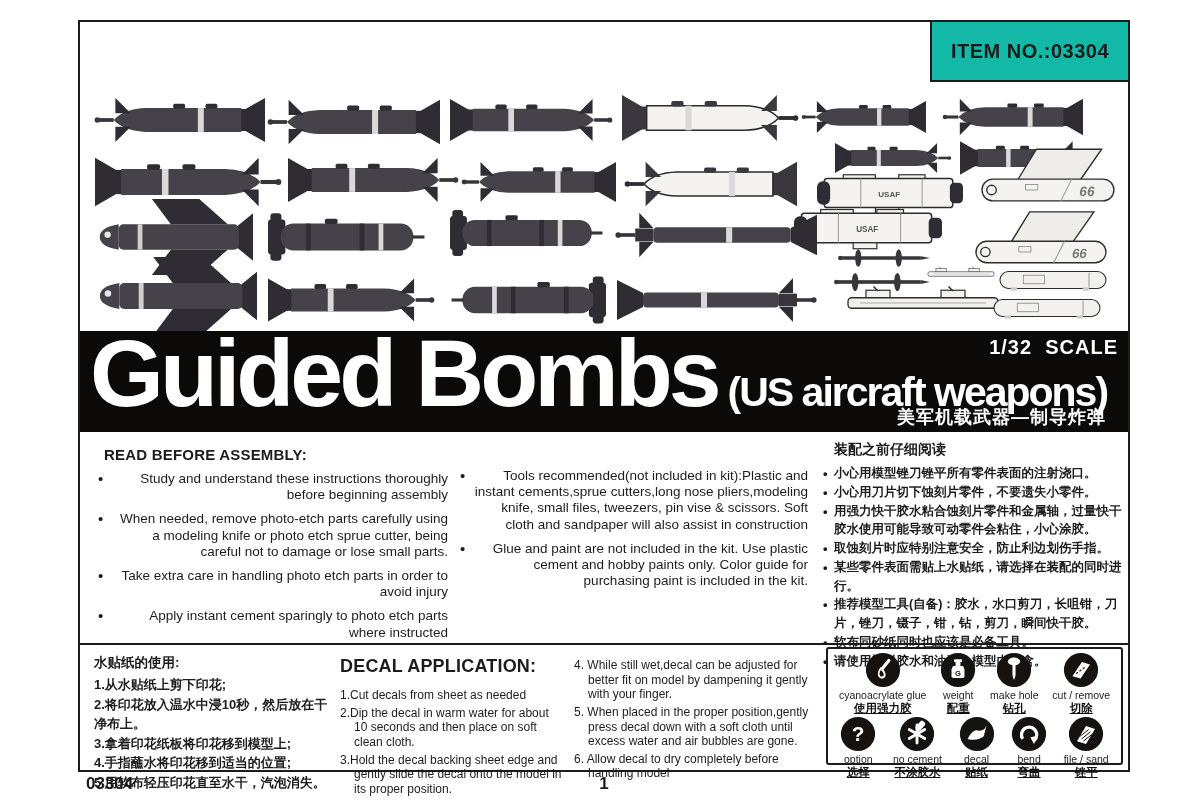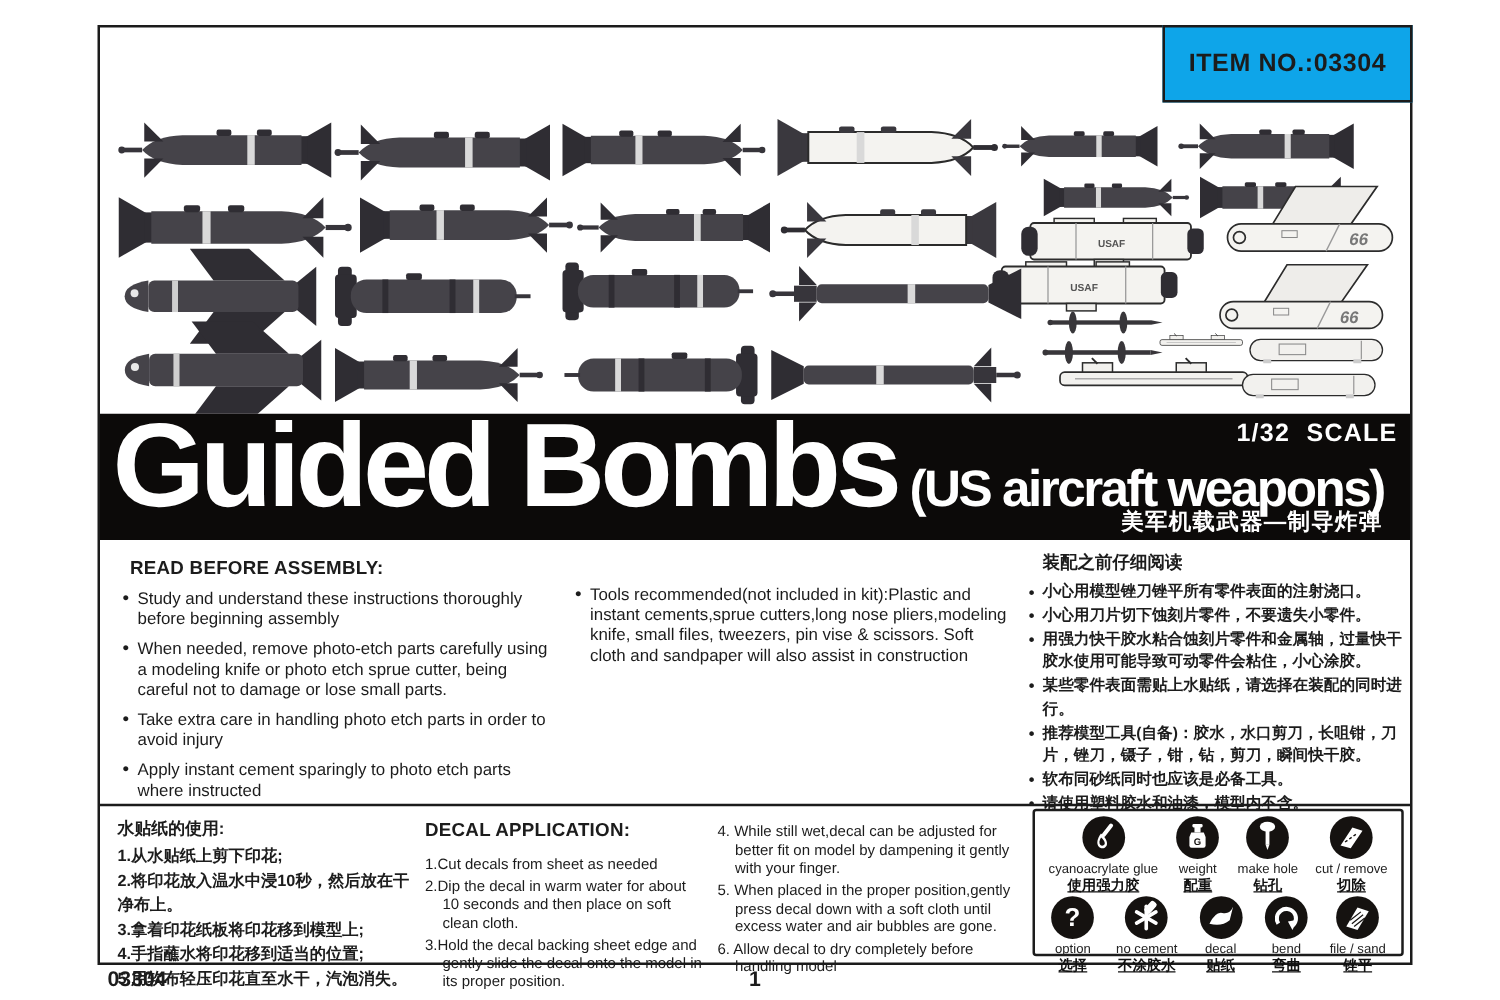--- a/index.html
+++ b/index.html
@@ -1,46 +1,46 @@
 <!DOCTYPE html>
 <html><head>
 <meta charset="utf-8">
 <style>
   html,body{margin:0;padding:0;background:#ffffff;}
   body{width:1200px;height:800px;position:relative;font-family:"Liberation Sans",sans-serif;color:#1c1c1c;overflow:hidden;}
   .main-box{position:absolute;left:78px;top:20px;width:1048px;height:748px;border:2px solid #1b1b1b;background:#fff;}
-  .item-box{position:absolute;top:-2px;right:-2px;width:196px;height:58px;border:2px solid #1b1b1b;background:#0ea5e9;display:flex;align-items:center;justify-content:center;font-size:20px;font-weight:bold;letter-spacing:.5px;}
+  .item-box{position:absolute;top:-2px;right:-2px;width:196px;height:58px;border:2px solid #1b1b1b;background:#14b8a6;display:flex;align-items:center;justify-content:center;font-size:20px;font-weight:bold;letter-spacing:.5px;}
   .weapons-svg{position:absolute;left:0;top:0;width:1048px;height:309px;}
   .title-band{position:absolute;left:0;top:309px;width:100%;height:101px;background:#0c0a09;color:#fff;}
   .title-line{position:absolute;left:10px;bottom:16px;white-space:nowrap;line-height:.9;}
   .t-main{font-size:95px;font-weight:bold;letter-spacing:-4px;}
   .t-sub{font-size:41px;font-weight:bold;letter-spacing:-2px;margin-left:10px;}
   .t-scale{position:absolute;top:5px;right:10px;font-size:20px;font-weight:bold;white-space:pre;letter-spacing:1px;}
   .t-cn{position:absolute;bottom:3px;right:22px;font-size:18px;font-weight:bold;letter-spacing:1px;}
   .info-section{position:absolute;left:0;top:410px;width:100%;height:213px;display:flex;border-bottom:2px solid #1b1b1b;box-sizing:border-box;}
   .col{box-sizing:border-box;}
   .col-en1{width:372px;padding:14px 4px 0 14px;}
   .col-en2{width:360px;padding:36px 4px 0 4px;}
   .col-cn{flex:1;padding:9px 6px 0 8px;}
   .rb-heading{font-size:15px;font-weight:600;padding-left:10px;margin-bottom:8px;letter-spacing:.2px;}
-  ul.blist{list-style:none;margin:0;padding:0 0 0 16px;}
+  ul.blist{list-style:none;margin:0;padding:0 0 0 16px;text-align:right;}
   ul.blist li{position:relative;font-size:13.5px;line-height:1.2;margin-bottom:8px;}
   ul.blist li::before{content:"•";position:absolute;left:-12px;top:-1px;font-size:15px;}
   .cn-heading{font-size:14px;font-weight:bold;padding-left:14px;margin-bottom:5px;}
   ul.cnlist{list-style:none;margin:0;padding:0 0 0 14px;}
   ul.cnlist li{position:relative;font-size:12.5px;font-weight:600;line-height:1.5;}
   ul.cnlist li::before{content:"•";position:absolute;left:-11px;top:0;font-size:13px;}
   .decal-section{position:absolute;left:0;top:623px;width:100%;height:125px;display:flex;box-sizing:border-box;}
   .d-col{box-sizing:border-box;}
   .d-cn{width:252px;padding:9px 2px 0 14px;}
   .d-cn-heading{font-size:13.5px;font-weight:bold;margin-bottom:3px;}
   .d-cn .step{font-size:13px;font-weight:600;line-height:1.5;}
   .d-en1{width:240px;padding:11px 8px 0 8px;}
   .d-en2{width:252px;padding:13px 8px 0 2px;}
-  .d-heading{font-size:15px;font-weight:600;margin-bottom:11px;letter-spacing:.2px;}
+  .d-heading{font-size:18px;font-weight:600;margin-bottom:11px;letter-spacing:.2px;}
   .d-en1 .step,.d-en2 .step{font-size:12px;line-height:1.22;margin-bottom:3px;padding-left:14px;text-indent:-14px;}
   .legend-box{flex:1;margin:2px 5px 5px 2px;border:2px solid #1c1c1c;border-radius:3px;padding:3px 4px 2px 4px;display:flex;flex-direction:column;justify-content:space-between;}
   .legend-row{display:flex;justify-content:space-around;align-items:flex-start;}
   .legend-item{display:flex;flex-direction:column;align-items:center;}
   .legend-icon{width:36px;height:36px;display:block;}
   .legend-icon svg{width:36px;height:36px;display:block;}
   .l-en{font-size:10.5px;margin-top:1px;white-space:nowrap;color:#222;}
   .l-cn{font-size:11.5px;font-weight:bold;white-space:nowrap;color:#111;text-decoration:underline;}
   .footer{position:absolute;left:78px;top:772px;width:1052px;height:26px;}
   .f-item{position:absolute;left:8px;top:2px;font-size:17px;font-weight:bold;}
@@ -378,28 +378,30 @@
       <ul class="blist">
           <li class="">Study and understand these instructions thoroughly before beginning assembly</li>
           <li class="">When needed, remove photo-etch parts carefully using a modeling knife or photo etch sprue cutter, being careful not to damage or lose small parts.</li>
           <li class="">Take extra care in handling photo etch parts in order to avoid injury</li>
           <li class="">Apply instant cement sparingly to photo etch parts where instructed</li>
         </ul>
     </div>
     <div class="col col-en2">
       <ul class="blist">
           <li class="">Tools recommended(not included in kit):Plastic and instant cements,sprue cutters,long nose pliers,modeling knife, small files, tweezers, pin vise &amp; scissors. Soft cloth and sandpaper will also assist in construction</li>
+          <li class="">Glue and paint are not included in the kit. Use plastic cement and hobby paints only. Color guide for purchasing paint is included in the kit.</li>
         </ul>
     </div>
     <div class="col col-cn">
       <div class="cn-heading">装配之前仔细阅读</div>
       <ul class="cnlist">
           <li class="">小心用模型锉刀锉平所有零件表面的注射浇口。</li>
           <li class="">小心用刀片切下蚀刻片零件，不要遗失小零件。</li>
           <li class="">用强力快干胶水粘合蚀刻片零件和金属轴，过量快干胶水使用可能导致可动零件会粘住，小心涂胶。</li>
+          <li class="">取蚀刻片时应特别注意安全，防止利边划伤手指。</li>
           <li class="">某些零件表面需贴上水贴纸，请选择在装配的同时进行。</li>
           <li class="">推荐模型工具(自备)：胶水，水口剪刀，长咀钳，刀片，锉刀，镊子，钳，钻，剪刀，瞬间快干胶。</li>
           <li class="">软布同砂纸同时也应该是必备工具。</li>
           <li class="">请使用塑料胶水和油漆，模型内不含。</li>
         </ul>
     </div>
   </div>
 
   <div class="decal-section">
     <div class="d-col d-cn">

